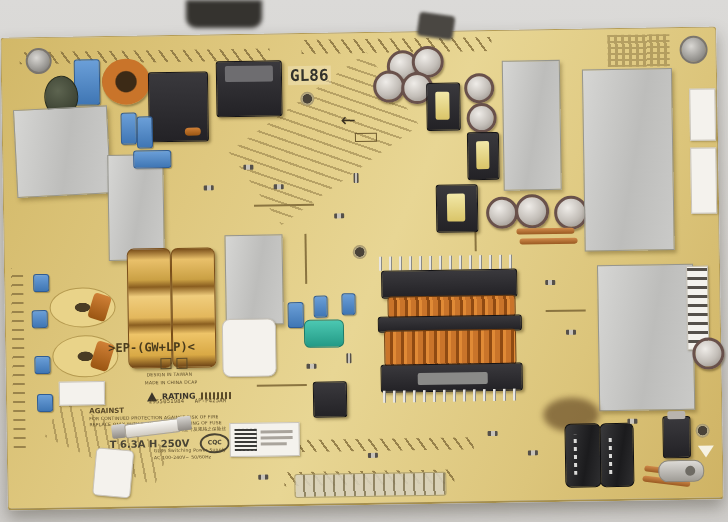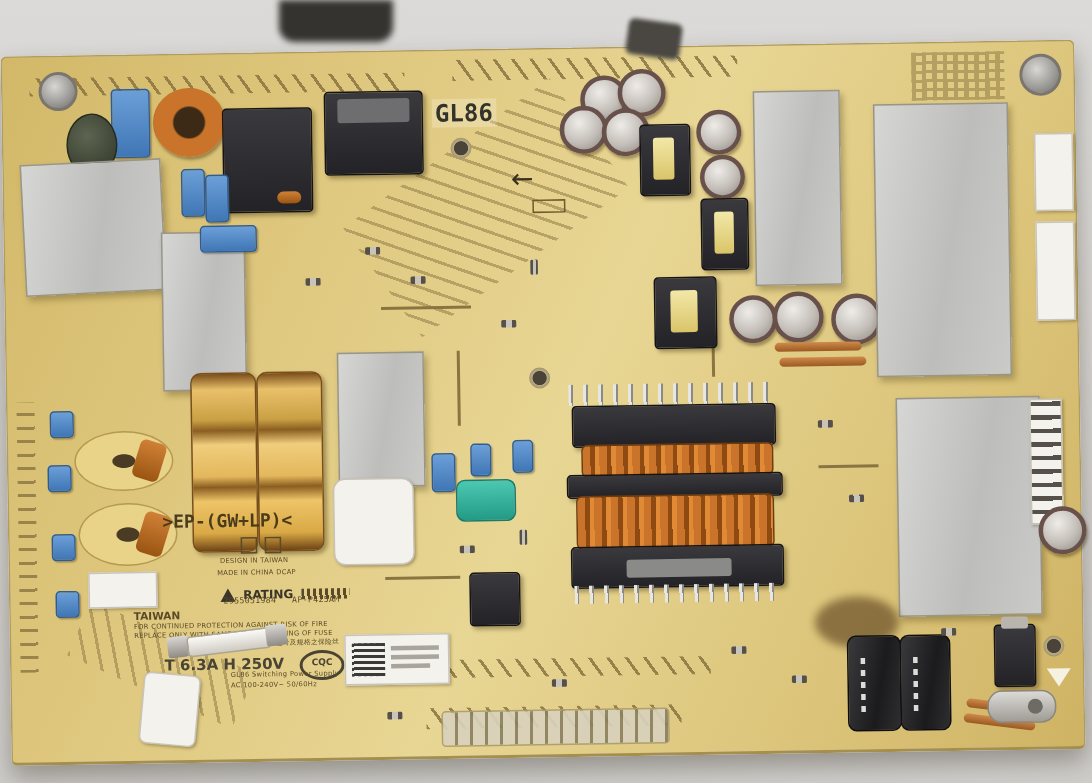--- a/index.html
+++ b/index.html
@@ -169,21 +169,21 @@
     <div class="c" style="left:140px;top:350px;height:10px">
       <span style="display:inline-block;width:0;height:0;border-left:5px solid transparent;border-right:5px solid transparent;border-bottom:9px solid #3a342a;vertical-align:middle"></span>
       <span class="silk" style="font-size:8px;font-weight:bold;vertical-align:middle;color:#3a342a">RATING</span>
       <span style="display:inline-block;width:32px;height:7px;vertical-align:middle;background:repeating-linear-gradient(90deg,#5a4a28 0 2px,transparent 2px 4px)"></span>
     </div>
     <div class="c tinytext mono" style="left:142px;top:362px;font-size:5.5px">
       <span>2955051984</span>&nbsp;&nbsp;
       <span>AP-P425AM</span>
     </div>
 
-    <div class="c silk" style="left:82px;top:370px;font-size:7px;font-weight:bold;color:#5a4a28">TAIWAN</div>
+    <div class="c silk" style="left:82px;top:370px;font-size:7px;font-weight:bold;color:#5a4a28">AGAINST</div>
     <div class="c tinytext" style="left:82px;top:379px;font-size:4.5px">FOR CONTINUED PROTECTION AGAINST RISK OF FIRE</div>
     <div class="c tinytext" style="left:82px;top:385px;font-size:4.5px">REPLACE ONLY WITH SAME TYPE AND RATING OF FUSE</div>
     <div class="c tinytext" style="left:134px;top:391px;font-size:4.5px">更换保险丝时须用同型号及规格之保险丝</div>
 
     <div class="c" style="left:104px;top:382px;width:80px;height:18px;transform:rotate(-6deg)">
       <div class="c" style="left:0;top:2px;width:14px;height:14px;background:linear-gradient(#d9d7d3,#8f8a84);border-radius:2px"></div>
       <div class="c" style="left:13px;top:3px;width:54px;height:12px;background:linear-gradient(#fbfaf7,#cfcac2);border:1px solid #a9a49c;border-radius:3px"></div>
       <div class="c" style="left:66px;top:2px;width:14px;height:14px;background:linear-gradient(#d9d7d3,#8f8a84);border-radius:2px"></div>
     </div>
     <div class="c silk" style="left:102px;top:402px;font-size:10px;font-weight:bold;color:#4a4434">T 6.3A H 250V</div>

